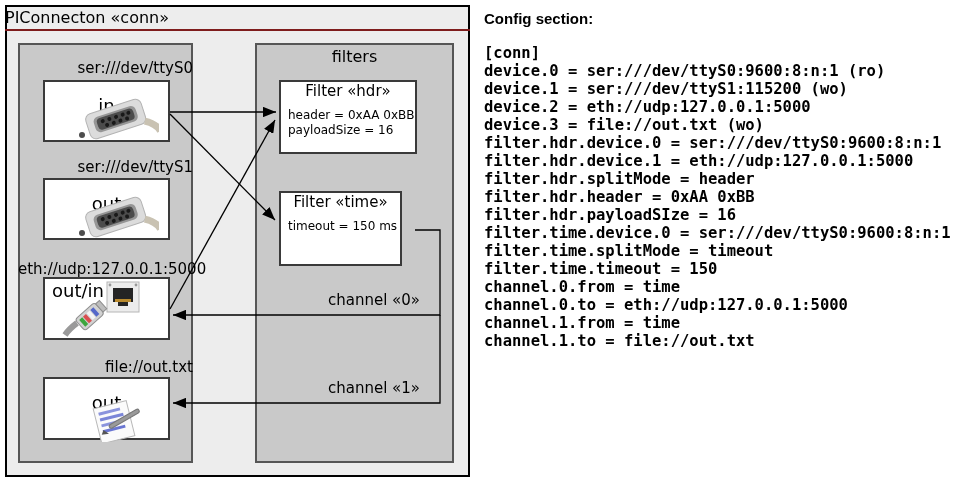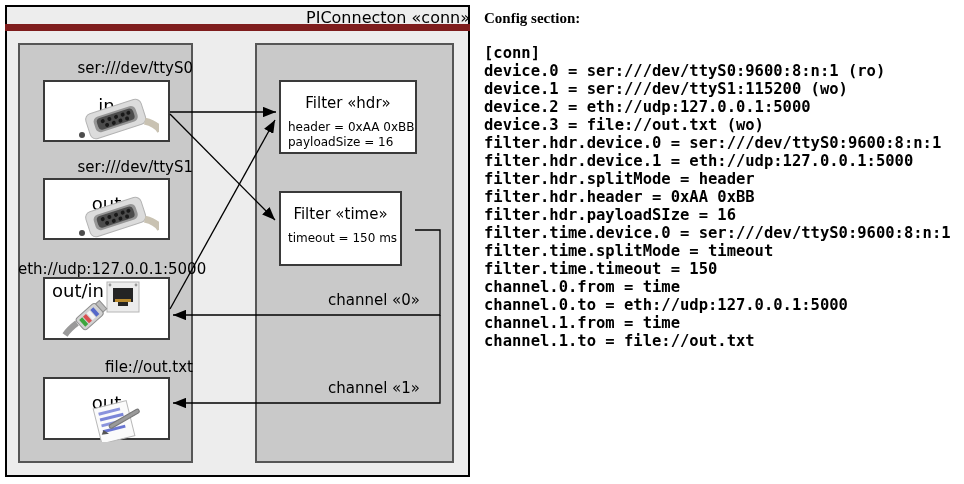--- a/index.html
+++ b/index.html
@@ -7,64 +7,65 @@
               font-family:"DejaVu Sans", sans-serif; color:#000; }
   #stage { position:relative; width:964px; height:484px; }
 
   
   #diagram { position:absolute; left:0; top:0; width:480px; height:484px; }
   .abs { position:absolute; }
 
   .outer-box { left:5px; top:5px; width:465px; height:472px;
                background:#ededed; border:2px solid #000; }
   .title-bar { left:5px; top:5px; width:465px; height:26px;
-               border-bottom:7px solid #7f1d1d; text-align:right;
+               border-bottom:2px solid #7f1d1d; text-align:left;
                font-size:16px; line-height:25px; }
 
   .panel { background:#c9c9c9; border:2px solid #565656; }
   .panel-devices { left:18px; top:43px; width:175px; height:420px; }
   .panel-filters { left:255px; top:43px; width:199px; height:420px; }
   .filters-title { left:255px; top:47px; width:199px; text-align:center; font-size:16px; }
 
   .dev-label { left:18px; width:175px; text-align:right; font-size:15px; }
   .dev-box { left:43px; width:127px; background:#fff; border:2px solid #3a3a3a; }
   .dir { font-size:18px; line-height:20px; }
   .dir-center { text-align:center; padding-top:14px; }
   .dir-left { text-align:left; padding:2px 0 0 7px; }
 
   .filter-box { background:#fff; border:2px solid #3a3a3a; }
-  .filter-title { text-align:center; font-size:15px; padding-top:12px; }
+  .filter-title { text-align:center; font-size:15px; padding-top:0; }
   .filter-props { font-size:12px; line-height:15px; padding:8px 0 0 7px; }
 
   .chan-label { width:130px; text-align:right; font-size:15px; }
 
   svg.overlay { position:absolute; left:0; top:0; pointer-events:none; }
   .icon { position:absolute; }
 
   
   #config { position:absolute; left:484px; top:0; width:480px; height:484px; }
   .cfg-head { position:absolute; left:0; top:10px;
-              font-family:Liberation Serif, serif; font-weight:bold;
+              font-family:Liberation Sans, sans-serif; font-weight:bold;
               font-size:15px; }
   .cfg-lines { position:absolute; left:0; top:44px; }
   .cfg-line { font-family:"DejaVu Sans Mono", monospace; font-weight:bold;
               font-size:15.5px; line-height:18px; height:18px; white-space:pre; }
 </style>
 </head>
 <body>
 
 <div id="stage">
 
   <div id="diagram">
 
     <div class="abs outer-box"></div>
     <div class="abs title-bar">PIConnecton «conn»</div>
 
     <div class="abs panel panel-devices"></div>
     <div class="abs panel panel-filters"></div>
+    <div class="abs filters-title">filters</div>
 
     <div class="abs dev-label" style="top:59px">ser:///dev/ttyS0</div>
     <div class="abs dev-box" style="top:80px; height:62px">
       <div class="dir dir-center">in</div>
       <svg class="icon" style="left:28px; top:12px" width="86" height="48" viewBox="0 0 86 48">
         <g transform="rotate(-18 43 26)">
           <rect x="14" y="12" width="58" height="26" rx="6" fill="#dcdcdc" stroke="#b3b3b3"></rect>
           <rect x="21" y="17" width="44" height="16" rx="5" fill="#969696"></rect>
           <rect x="24" y="19" width="38" height="12" rx="4" fill="#4c4c4c"></rect>
           <g fill="#191919">

